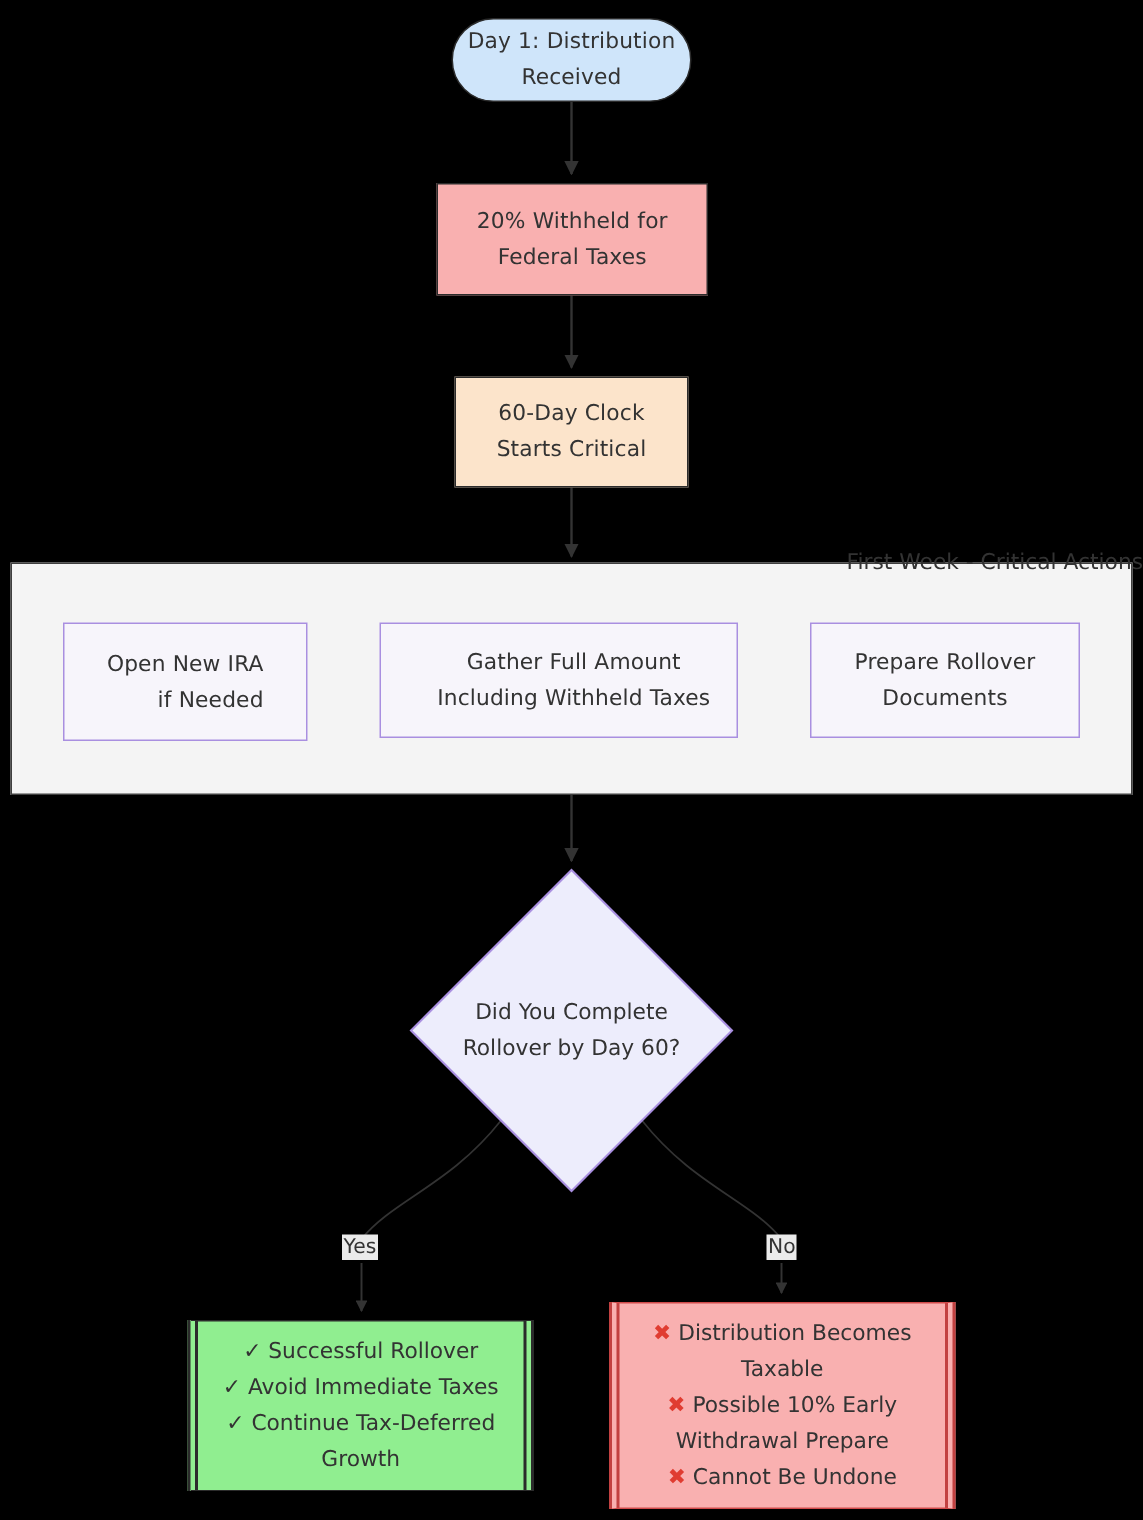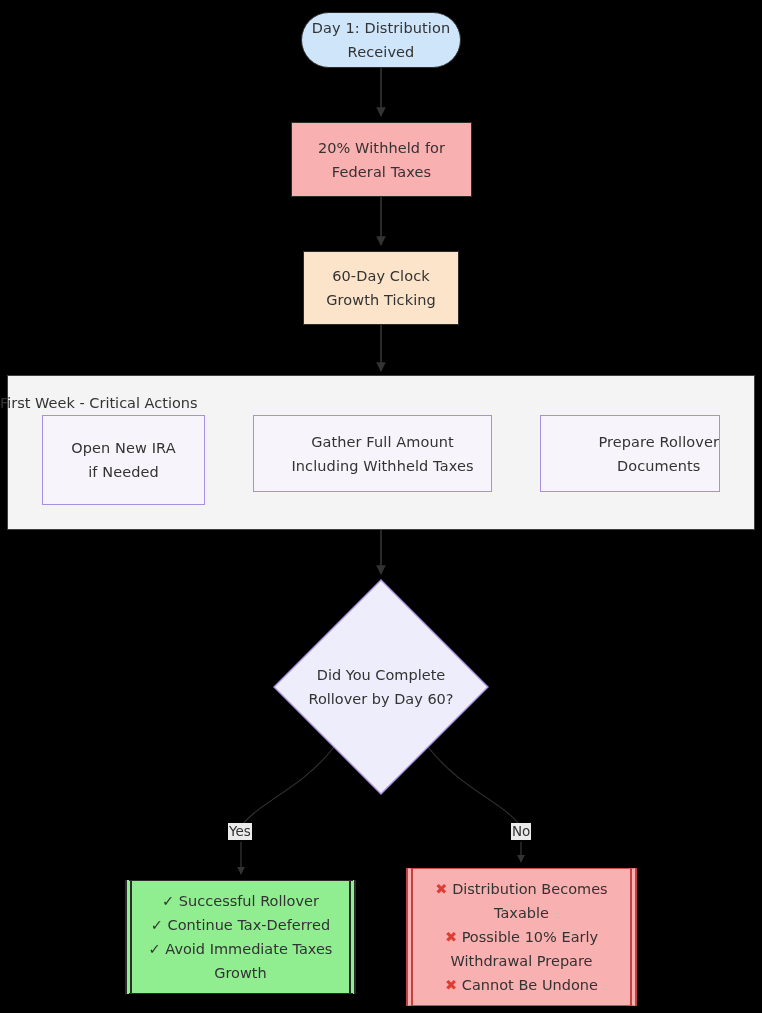--- a/index.html
+++ b/index.html
@@ -66,34 +66,34 @@
   .subgraph {
     position: absolute;
     left: 7px; top: 375px;
     width: 748px; height: 155px;
     background: #f4f4f4;
     border: 1.3px solid #3f3f3f;
     box-sizing: border-box;
   }
   .subgraph-title {
     position: absolute;
-    left: 0; top: 395px;
-    width: 762px;
-    text-align: left;
+    left: 0; top: 367px;
+    width: 762px;
+    text-align: right;
     font-size: 14.5px;
     color: #333333;
   }
   .n-sub {
     background: #f7f5fb;
     border: 1.2px solid #a98fe0;
     line-height: 24px;
   }
-  .n-ira   { left: 42px;  top: 415px; width: 163px; height: 90px; }
+  .n-ira   { left: 42px;  top: 415px; width: 163px; height: 79px; text-align: right; }
   .n-gather{ left: 253px; top: 415px; width: 239px; height: 77px; padding-left: 20px; }
-  .n-docs  { left: 540px; top: 415px; width: 180px; height: 77px; justify-content: flex-end; }
+  .n-docs  { left: 540px; top: 415px; width: 180px; height: 77px; }
 
   
   .diamond-wrap {
     position: absolute;
     left: 272px; top: 578px;
     width: 218px; height: 218px;
   }
   .diamond-wrap .label {
     position: absolute;
     left: 0; top: 0;
@@ -189,21 +189,21 @@
   <div class="node n-withheld">
     <div>
       <div>20% Withheld for</div>
       <div>Federal Taxes</div>
     </div>
   </div>
 
   <div class="node n-clock">
     <div>
       <div>60-Day Clock</div>
-      <div>Growth Ticking</div>
+      <div>Starts Critical</div>
     </div>
   </div>
 
   <div class="subgraph"></div>
   <div class="subgraph-title">First Week - Critical Actions</div>
 
   <div class="node n-sub n-ira">
     <div>
       <div>Open New IRA</div>
       <div>if Needed</div>
@@ -233,22 +233,22 @@
       <div>Rollover by Day 60?</div>
     </div>
   </div>
 
   <div class="edge-label lbl-yes">Yes</div>
   <div class="edge-label lbl-no">No</div>
 
   <div class="n-subroutine n-success">
     <div class="inner">
       <div>✓ Successful Rollover</div>
+      <div>✓ Avoid Immediate Taxes</div>
       <div>✓ Continue Tax-Deferred</div>
-      <div>✓ Avoid Immediate Taxes</div>
       <div>Growth</div>
     </div>
   </div>
 
   <div class="n-subroutine n-fail">
     <div class="inner">
       <div>
         <span class="xmark">✖</span>
         <span>Distribution Becomes</span>
       </div>

